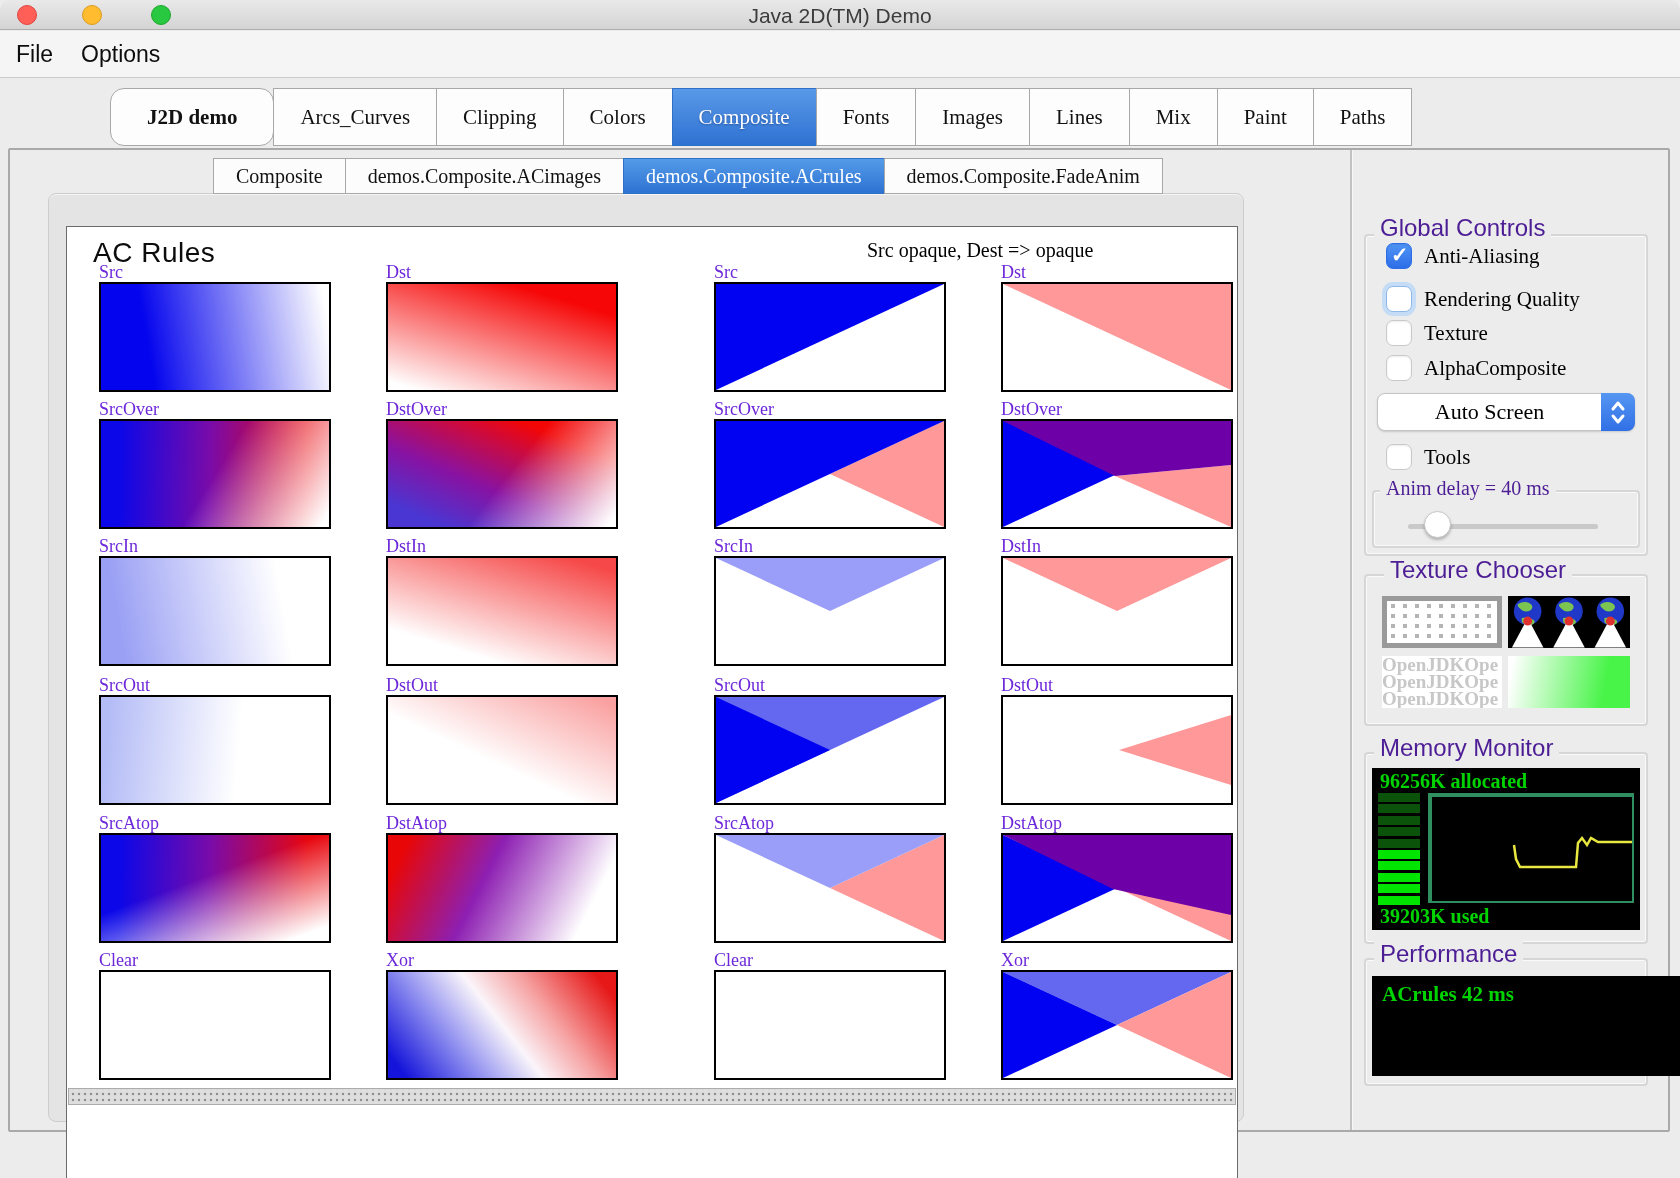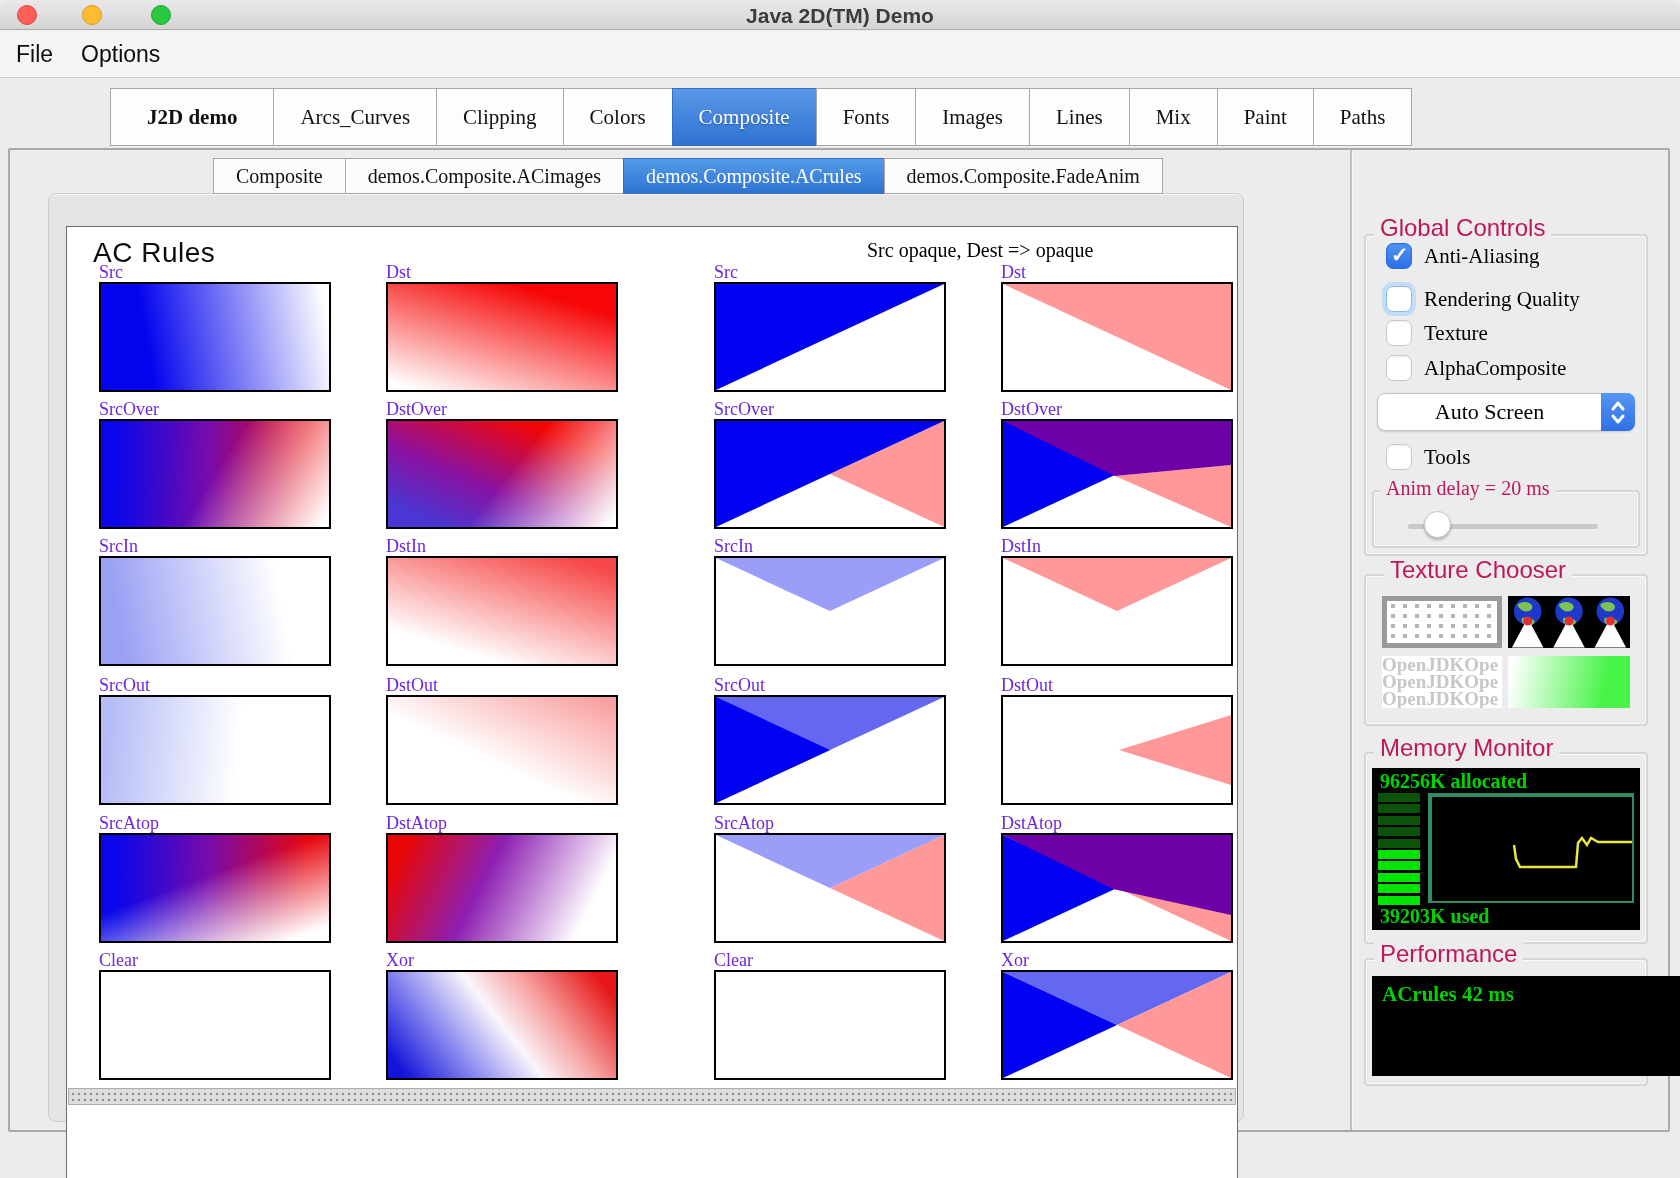--- a/index.html
+++ b/index.html
@@ -9,34 +9,34 @@
 
   
   .titlebar { left:0; top:0; width:1680px; height:30px;
     background:linear-gradient(#e9e9e9,#d4d4d4); border-bottom:1px solid #aeaeae;
     border-radius:10px 10px 0 0; }
   .tlight { position:absolute; top:5px; width:20px; height:20px; border-radius:50%; }
   .tl-red { left:17px; background:#ff5f57; border:1px solid #e0443e; }
   .tl-yellow { left:82px; background:#febc2e; border:1px solid #d89c21; }
   .tl-green { left:151px; background:#28c840; border:1px solid #1da62f; }
   .win-title { position:absolute; left:0; right:0; top:4px; text-align:center;
-    font-size:21px; font-weight:700; color:#3c3c3c; }
+    font-size:21px; font-weight:400; color:#3c3c3c; }
 
   
   .menubar { left:0; top:31px; width:1680px; height:47px; background:#f5f5f5;
     border-bottom:1px solid #cccccc; display:flex; align-items:center; }
   .menu-item { font-size:23px; color:#0d0d0d; padding:0 14px; }
   .menu-item.first { margin-left:2px; }
 
   
   .tabbar { left:110px; top:88px; height:58px; display:flex; }
   .tab { height:58px; display:flex; align-items:center; justify-content:center;
     background:#fdfdfd; border:1px solid #a8a8a8; margin-left:-1px;
     font-family:"Liberation Serif", serif; font-size:21px; color:#111; padding:0 26px; }
-  .tab.first { font-weight:bold; padding:0 36px; margin-left:0; }
+  .tab.first { font-weight:bold; padding:0 36px; margin-left:0;border-radius:14px; }
   .tab.selected { background:linear-gradient(#5a99e8,#2e72d2); color:#fff; border-color:#2e6fc8;
     text-shadow:0 1px 2px rgba(0,0,40,.35); }
 
   
   .outer-panel { left:8px; top:148px; width:1662px; height:984px;
     background:#ececec; border:2px solid #a9a9a9; border-radius:2px; }
 
   
   .demo-tabs { left:214px; top:158px; height:36px; display:flex; z-index:4; }
   .dtab { height:36px; display:flex; align-items:center; background:#fcfcfc;
@@ -84,21 +84,21 @@
   .scroll-strip { left:68px; top:1088px; width:1168px; height:17px; background:#dedede;
     border:1px solid #ababab;
     background-image:radial-gradient(circle, #8f8f8f 1.4px, rgba(0,0,0,0) 1.6px);
     background-size:6px 6px; background-position:1px 2px; }
 
   
   .side-divider { left:1350px; top:150px; width:2px; height:980px; background:#c2c2c2; box-shadow:1px 0 0 #f7f7f7; }
 
   .group { position:absolute; border:2px solid #d6d6d6; border-radius:4px;
     box-shadow:inset 0 0 0 1px #fafafa; }
-  .group-title { position:absolute; font-size:24px; color:#be185d; background:#ececec; padding:0 6px; white-space:nowrap; }
+  .group-title { position:absolute; font-size:24px; color:#4c1d95; background:#ececec; padding:0 6px; white-space:nowrap; }
   .serif-title { font-family:"Liberation Serif", serif; font-size:20px; }
 
   .cb-row { position:absolute; display:flex; align-items:center; height:28px; }
   .checkbox { width:26px; height:26px; border-radius:7px; background:#ffffff;
     border:1px solid #c9c9c9; box-shadow:inset 0 1px 2px rgba(0,0,0,.08); position:relative; flex:0 0 26px; }
   .checkbox.checked { background:linear-gradient(#4f94f5,#2d6ee8); border-color:#2d6ee8; }
   .checkbox.checked::after { content:"✓"; position:absolute; left:4px; top:-1px; color:#fff; font-size:21px; font-weight:bold; }
   .checkbox.focus { box-shadow:0 0 0 4px #c4dcf5; border-color:#8fb8e8; }
   .cb-label { margin-left:12px; font-family:"Liberation Serif", serif; font-size:21px; color:#000; }
 
@@ -371,21 +371,21 @@
     </svg>
   </span>
 </div>
 
 <div class="cb-row" style="left:1386px;top:443px">
   <span class="checkbox"></span>
   <span class="cb-label">Tools</span>
 </div>
 
 <div class="group" style="left:1372px;top:490px;width:268px;height:58px"></div>
-<div class="group-title serif-title" style="left:1380px;top:477px">Anim delay = 20 ms</div>
+<div class="group-title serif-title" style="left:1380px;top:477px">Anim delay = 40 ms</div>
 <div class="slider-track"></div>
 <div class="slider-thumb"></div>
 
 <div class="group" style="left:1364px;top:574px;width:284px;height:152px"></div>
 <div class="group-title" style="left:1384px;top:556px">Texture Chooser</div>
 
 <div class="swatch swatch-star"></div>
 <div class="swatch swatch-earth">
   <svg width="122" height="52" viewBox="0 0 124 52">
     <rect x="0" y="0" width="124" height="52" fill="#000"></rect>

